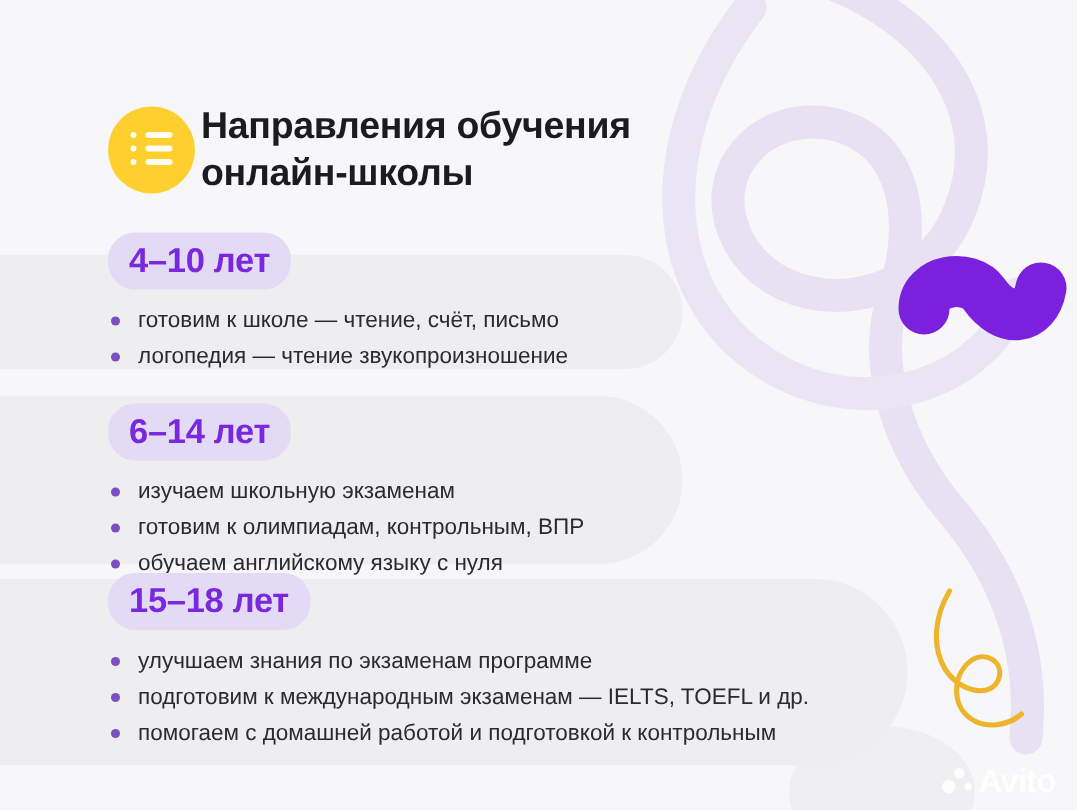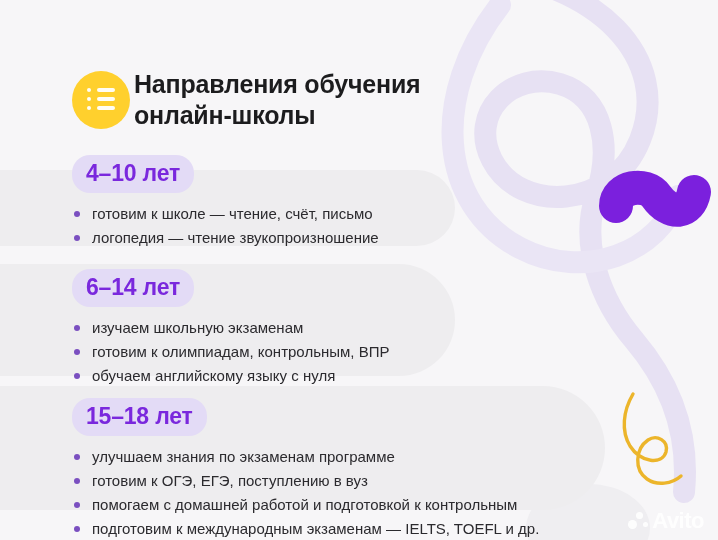--- a/index.html
+++ b/index.html
@@ -90,21 +90,21 @@
   #panel-1 { top:264px;  height:112px; width:455px; border-radius:0 60px 60px 0; }
   #panel-2 { top:386px;  height:124px; width:605px; border-radius:0 70px 70px 0; }
 
   .group {
     position:absolute;
     left:72px;
     z-index:3;
   }
   #group-0 { top:155px; }
   #group-1 { top:233px;margin-top:36px; }
-  #group-2 { top:398px; }
+  #group-2 { top:382px; }
 
   .age-badge {
     display:inline-block;
     background:#e3dbf6;
     color:#7a28dd;
     font-size:23px;
     font-weight:700;
     letter-spacing:-0.2px;
     padding:5px 14px 6px 14px;
     border-radius:18px;
@@ -244,29 +244,25 @@
 
   <div class="group" id="group-2">
     <span class="age-badge">15–18 лет</span>
     <ul class="bullet-list">
       <li class="bullet-item">
         <i class="bullet-dot"></i>
         <span>улучшаем знания по экзаменам программе</span>
       </li>
       <li class="bullet-item">
         <i class="bullet-dot"></i>
-        <span>готовим к ОГЭ, ЕГЭ, поступлению в вуз</span>
+        <span>подготовим к международным экзаменам — IELTS, TOEFL и др.</span>
       </li>
       <li class="bullet-item">
         <i class="bullet-dot"></i>
         <span>помогаем с домашней работой и подготовкой к контрольным</span>
-      </li>
-      <li class="bullet-item">
-        <i class="bullet-dot"></i>
-        <span>подготовим к международным экзаменам — IELTS, TOEFL и др.</span>
       </li>
     </ul>
   </div>
 
   <div id="avito-watermark">
     <span class="avito-dots">
       <i></i>
         <i></i>
         <i></i>
     </span>

